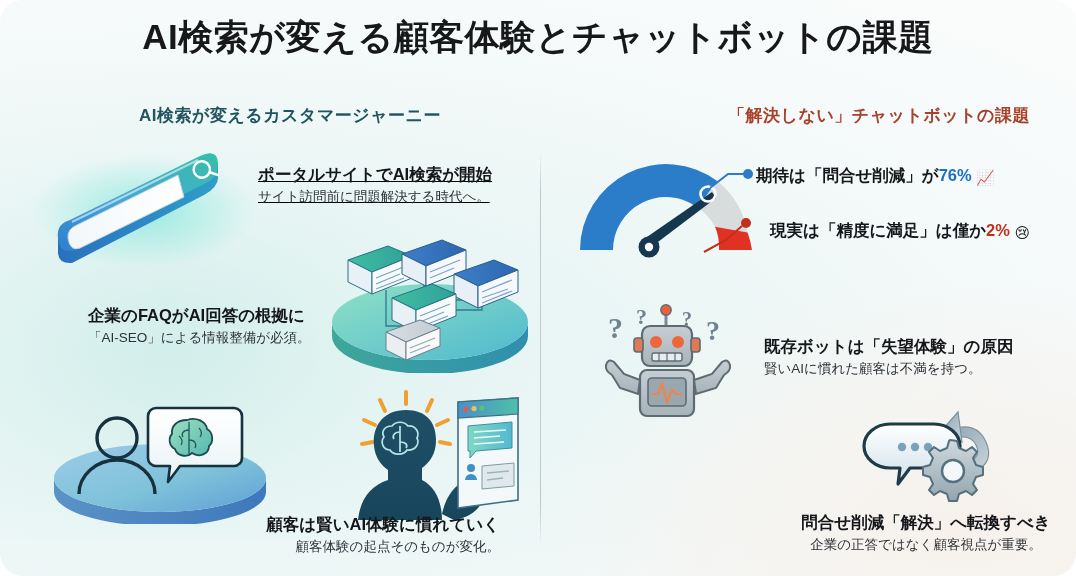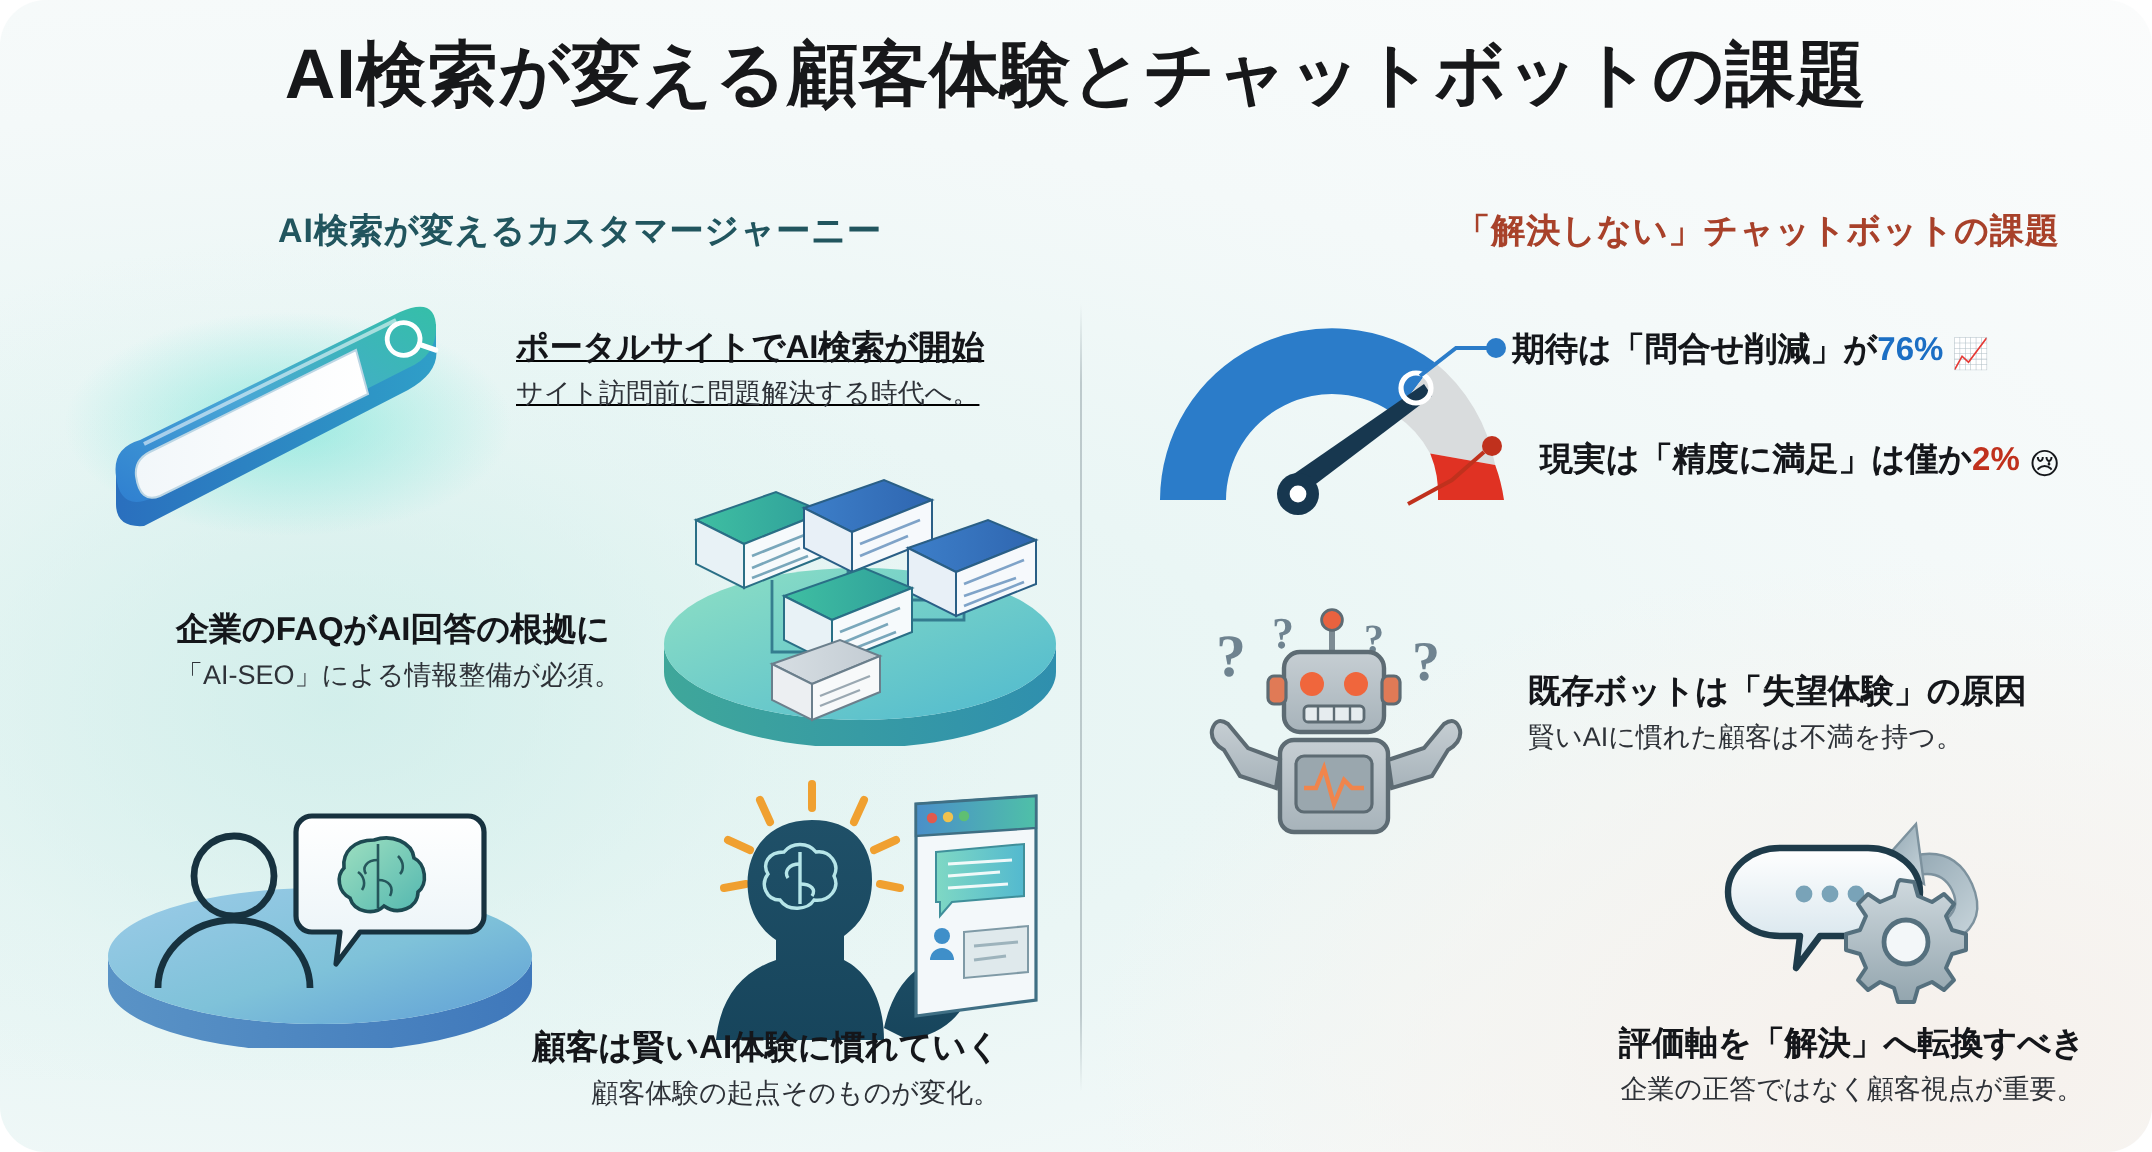--- a/index.html
+++ b/index.html
@@ -447,17 +447,17 @@
       </g>
 
       <g transform="translate(92,66)">
         <path d="M0 -28 L7 -27 L9 -20 L16 -17 L22 -21 L27 -16 L23 -10 L26 -3 L33 -1 L33 7 L26 9 L23 16 L27 22 L22 27 L16 23 L9 26 L7 33 L-1 33 L-3 26 L-10 23 L-16 27 L-21 22 L-17 16 L-20 9 L-27 7 L-27 -1 L-20 -3 L-17 -10 L-21 -16 L-16 -21 L-10 -17 L-3 -20 L-1 -27 Z" fill="url(#gearG)" stroke="#55707e" stroke-width="2" stroke-linejoin="round"></path>
         <circle cx="3" cy="3" r="11" fill="#f3f7f9" stroke="#55707e" stroke-width="2.4"></circle>
       </g>
     </svg>
   </div>
 
   <div class="cap center" style="left:786px;top:512px;width:280px;">
-    <div class="h">評価軸を「解決」へ転換すべき</div>
+    <div class="h">問合せ削減「解決」へ転換すべき</div>
     <div class="s">企業の正答ではなく顧客視点が重要。</div>
   </div>
 
 </div>
 
 </body></html>

